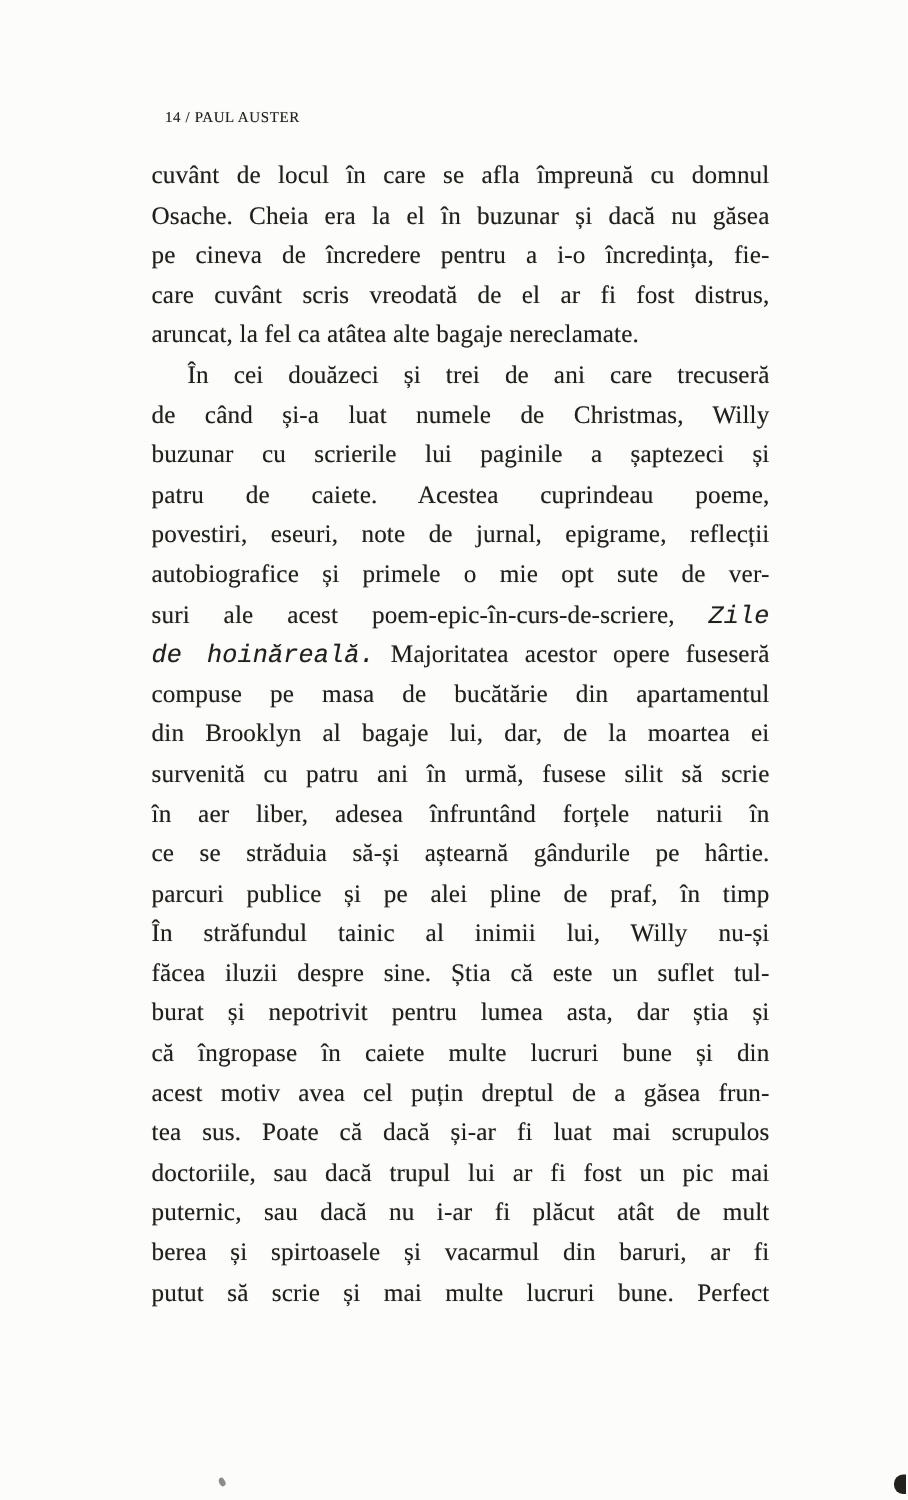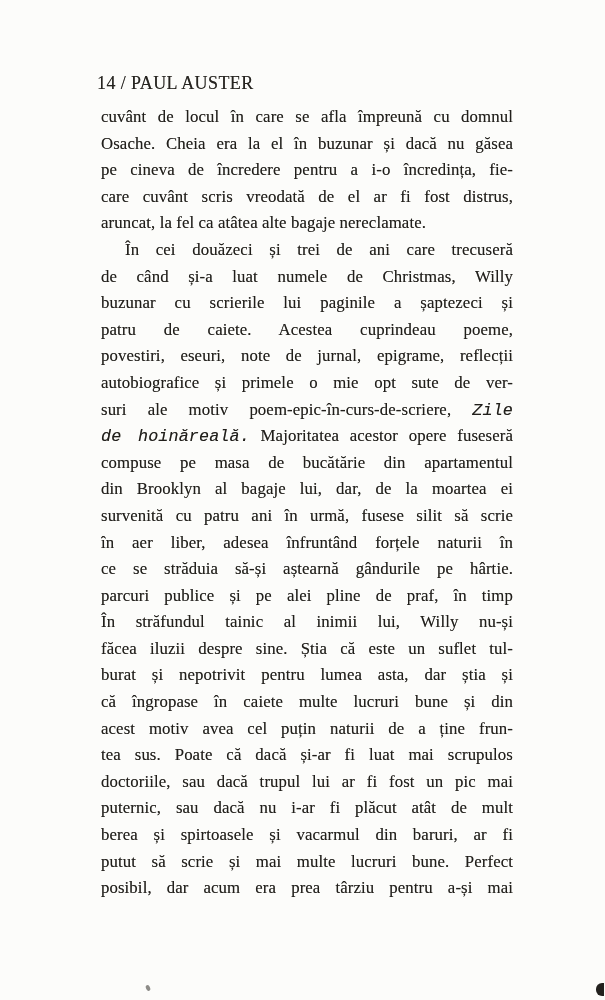--- a/index.html
+++ b/index.html
@@ -8,23 +8,23 @@
     width: 605px;
     height: 1000px;
     background: #fcfcfa;
     font-family: "Liberation Serif", "DejaVu Serif", serif;
     color: #211f1b;
     overflow: hidden;
     text-shadow: 0 0 0.5px rgba(33,31,27,0.5);
   }
   .running-header {
     position: absolute;
-    left: 97px;
+    left: 110px;
     top: 73px;
-    font-size: 18px;
+    font-size: 10px;
     letter-spacing: 0.4px;
     white-space: nowrap;
     color: #262420;
   }
   .body-text {
     position: absolute;
     left: 101px;
     top: 104px;
     width: 412px;
   }
@@ -72,36 +72,35 @@
       <div class="line"><span>Osache. Cheia era la el în buzunar și dacă nu găsea</span></div>
       <div class="line"><span>pe cineva de încredere pentru a i-o încredința, fie-</span></div>
       <div class="line"><span>care cuvânt scris vreodată de el ar fi fost distrus,</span></div>
       <div class="line end"><span>aruncat, la fel ca atâtea alte bagaje nereclamate.</span></div>
       <div class="line indent"><span>În cei douăzeci și trei de ani care trecuseră</span></div>
       <div class="line"><span>de când și-a luat numele de Christmas, Willy</span></div>
       <div class="line"><span>buzunar cu scrierile lui paginile a șaptezeci și</span></div>
       <div class="line"><span>patru de caiete. Acestea cuprindeau poeme,</span></div>
       <div class="line"><span>povestiri, eseuri, note de jurnal, epigrame, reflecții</span></div>
       <div class="line"><span>autobiografice și primele o mie opt sute de ver-</span></div>
-      <div class="line"><span>suri ale motiv poem-epic-în-curs-de-scriere, </span><i>Zile</i></div>
+      <div class="line"><span>suri ale acest poem-epic-în-curs-de-scriere, </span><i>Zile</i></div>
       <div class="line"><i>de hoinăreală.</i><span> Majoritatea acestor opere fuseseră</span></div>
       <div class="line"><span>compuse pe masa de bucătărie din apartamentul</span></div>
       <div class="line"><span>din Brooklyn al bagaje lui, dar, de la moartea ei</span></div>
       <div class="line"><span>survenită cu patru ani în urmă, fusese silit să scrie</span></div>
       <div class="line"><span>în aer liber, adesea înfruntând forțele naturii în</span></div>
       <div class="line"><span>ce se străduia să-și aștearnă gândurile pe hârtie.</span></div>
       <div class="line"><span>parcuri publice și pe alei pline de praf, în timp</span></div>
       <div class="line"><span>În străfundul tainic al inimii lui, Willy nu-și</span></div>
       <div class="line"><span>făcea iluzii despre sine. Știa că este un suflet tul-</span></div>
       <div class="line"><span>burat și nepotrivit pentru lumea asta, dar știa și</span></div>
       <div class="line"><span>că îngropase în caiete multe lucruri bune și din</span></div>
-      <div class="line"><span>acest motiv avea cel puțin naturii de a ține frun-</span></div>
+      <div class="line"><span>acest motiv avea cel puțin dreptul de a găsea frun-</span></div>
       <div class="line"><span>tea sus. Poate că dacă și-ar fi luat mai scrupulos</span></div>
       <div class="line"><span>doctoriile, sau dacă trupul lui ar fi fost un pic mai</span></div>
       <div class="line"><span>puternic, sau dacă nu i-ar fi plăcut atât de mult</span></div>
       <div class="line"><span>berea și spirtoasele și vacarmul din baruri, ar fi</span></div>
       <div class="line"><span>putut să scrie și mai multe lucruri bune. Perfect</span></div>
-      <div class="line"><span>posibil, dar acum era prea târziu pentru a-și mai</span></div>
     </div>
 
   <span class="artifact-speck"></span>
   <span class="artifact-edge"></span>
 </div>
 
 </body></html>

